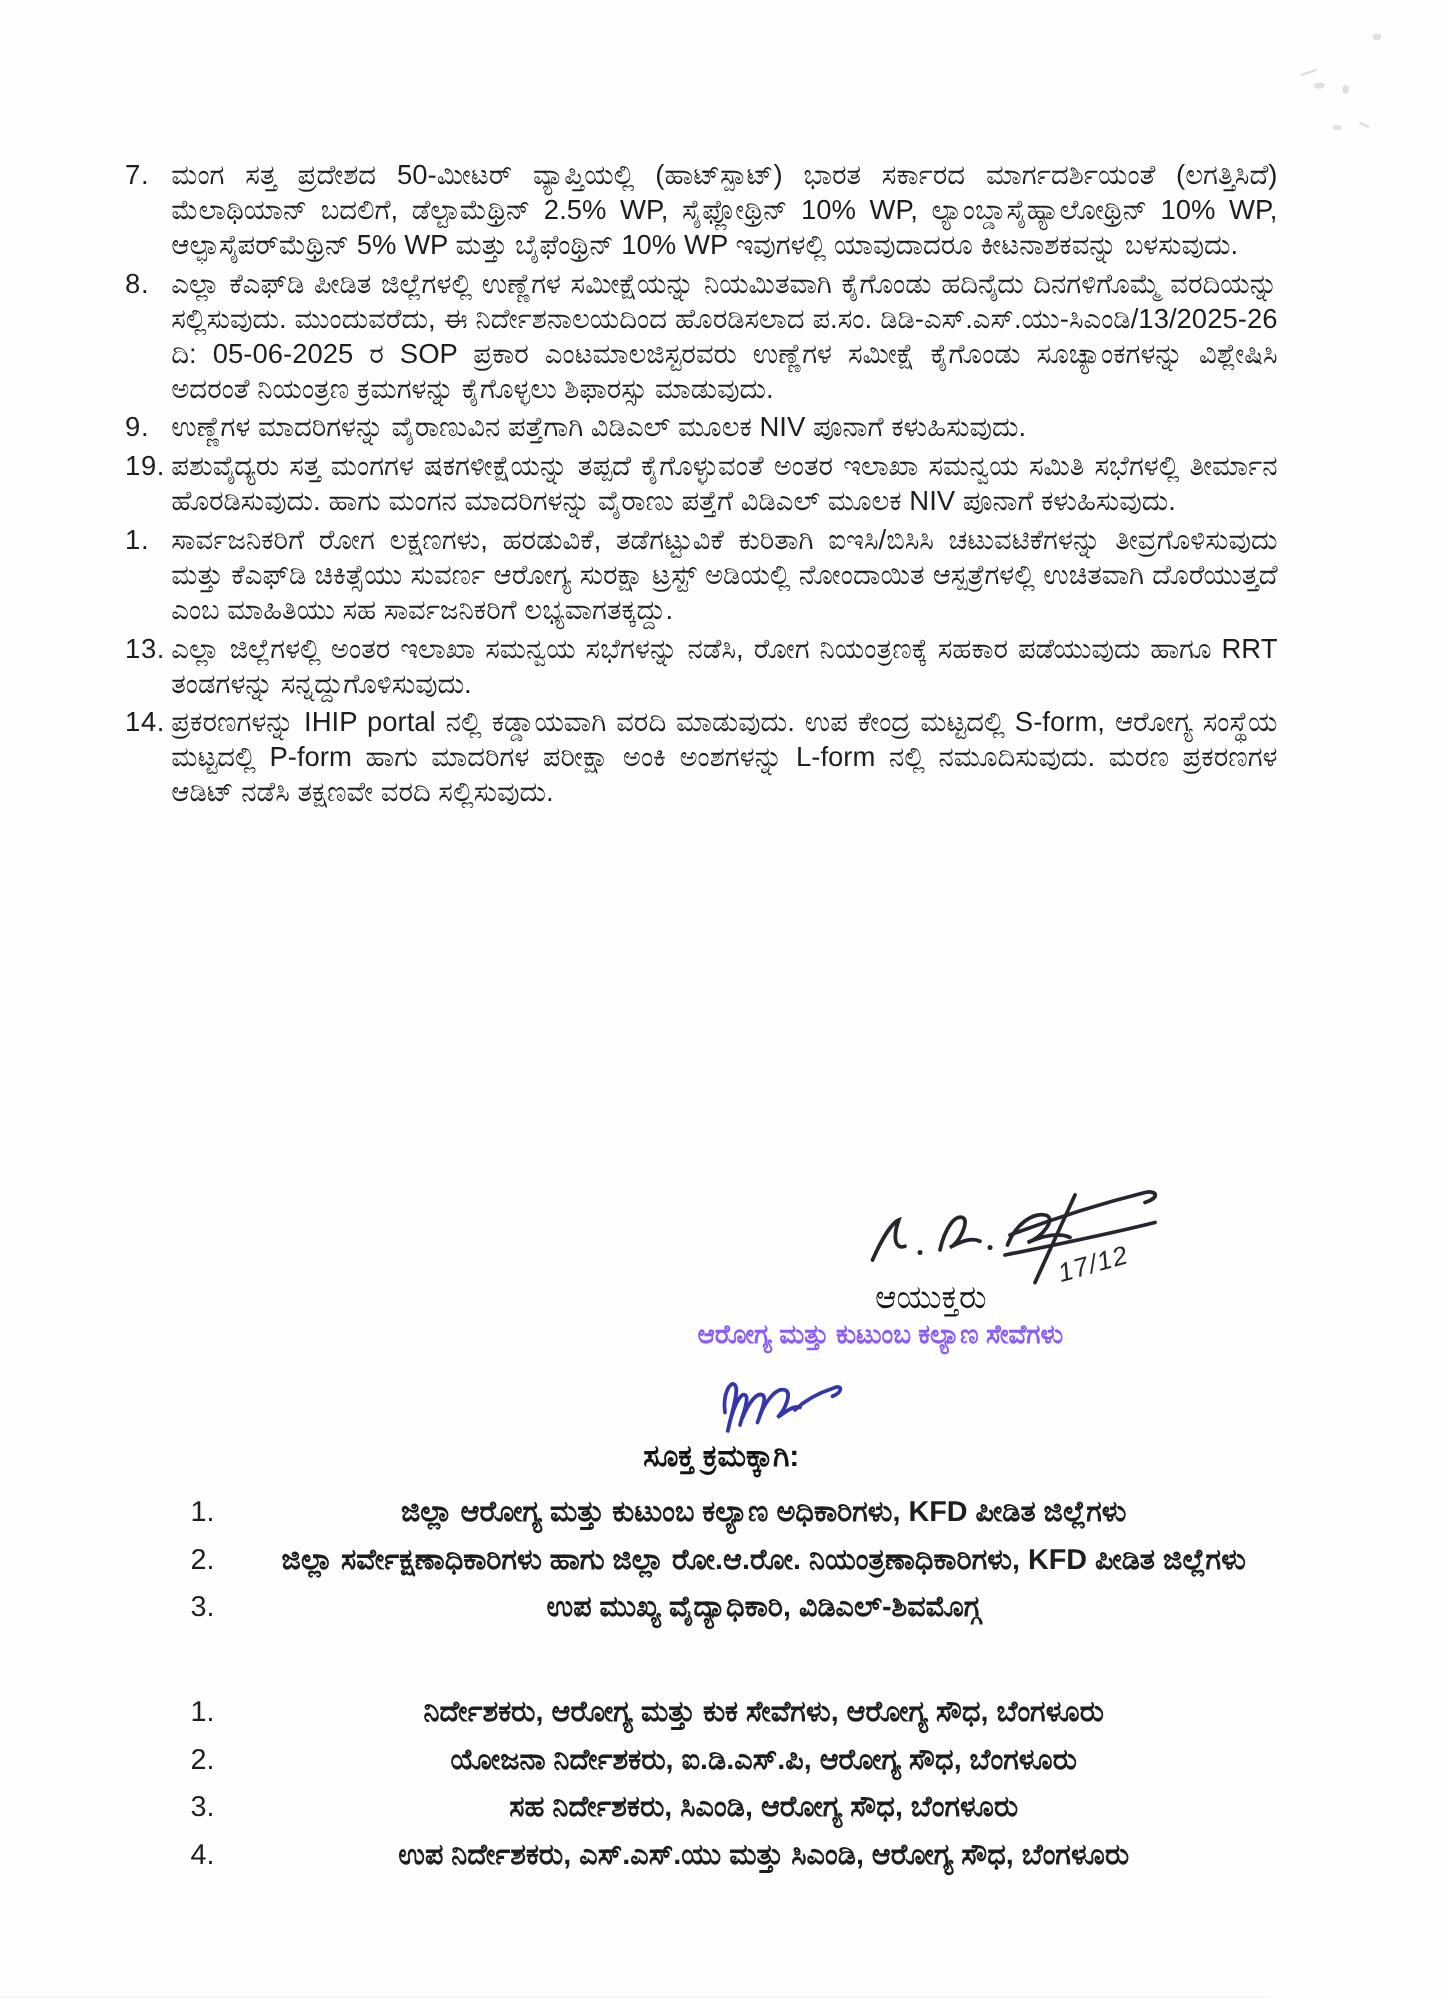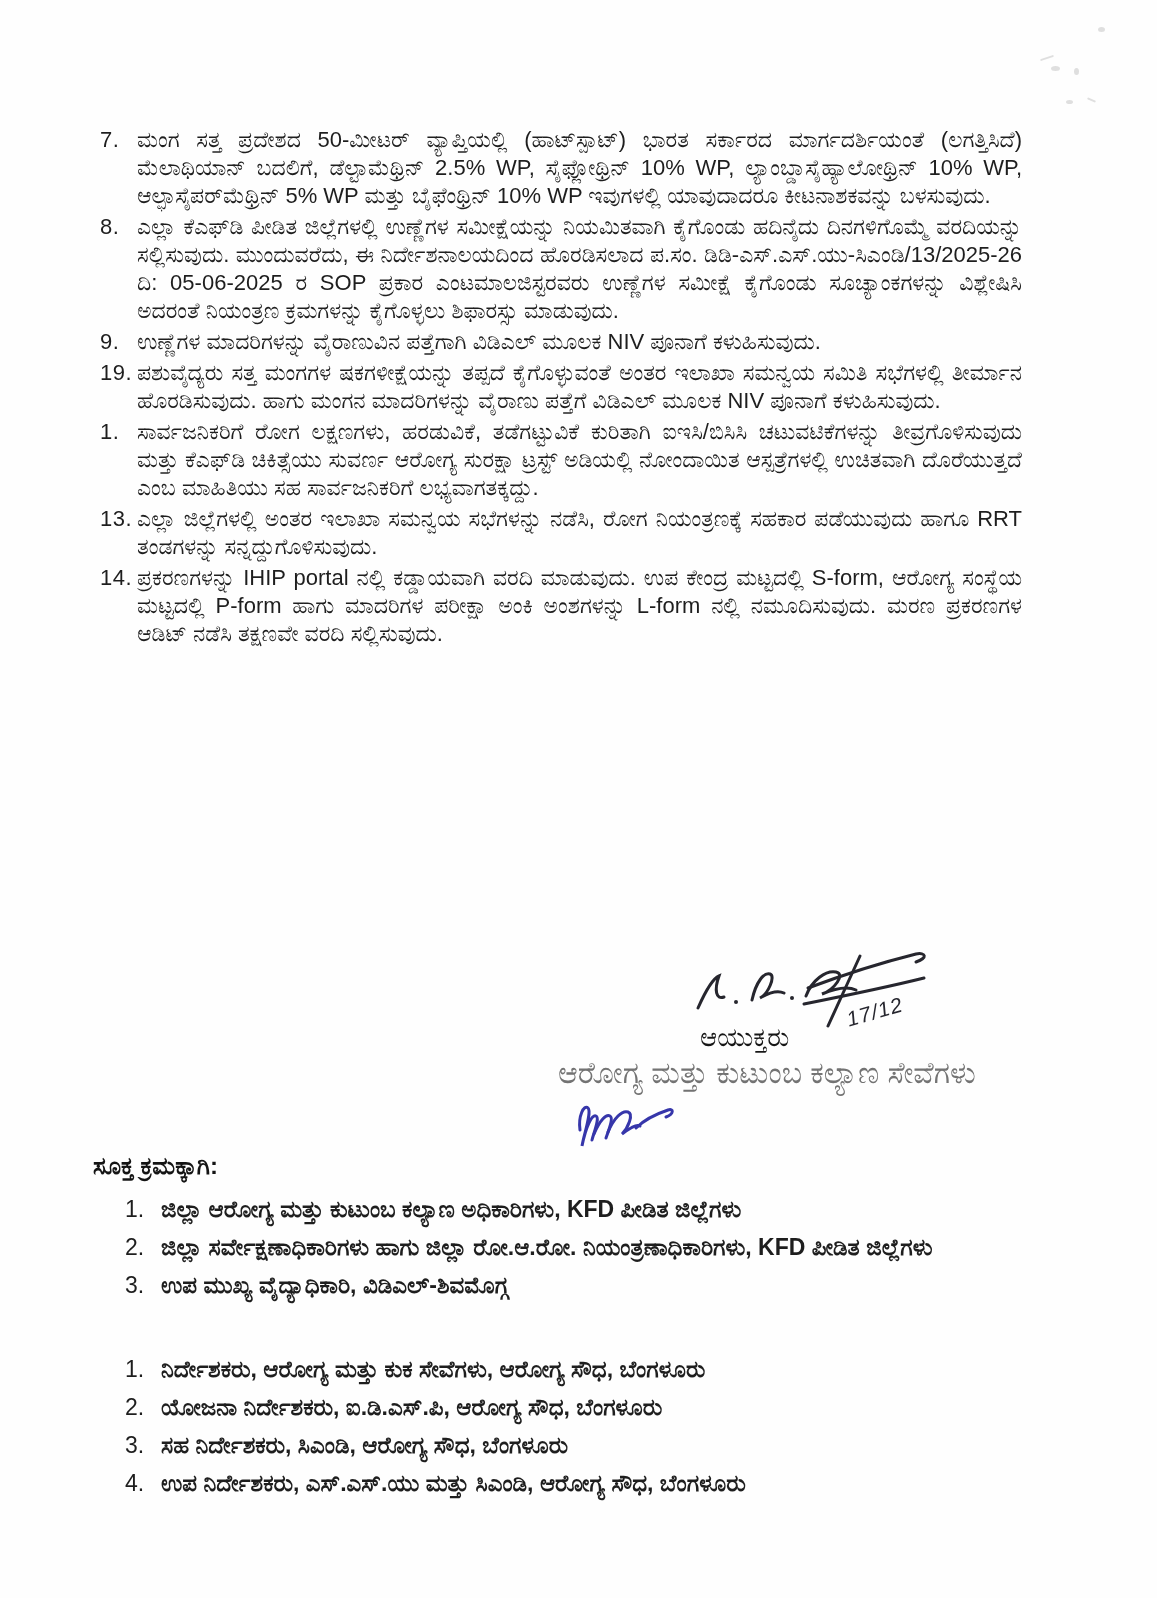--- a/index.html
+++ b/index.html
@@ -77,37 +77,38 @@
     left: 700px;
     font-size: 26px;
     font-weight: normal;
     color: #161616;
   }
   .sig-dept {
     position: absolute;
     top: 1056px;
     left: 558px;
     width: 460px;
-    font-size: 30px;
-    font-weight: normal;
-    color: #737373;
+    font-size: 21px;
+    font-weight: bold;
+    color: #8b5cf6;
   }
   .initial-scribble {
     position: absolute;
     top: 1090px;
     left: 570px;
     width: 110px;
     height: 64px;
   }
 
   
   .copy-section {
     position: absolute;
-    left: 93px;
+    left: 112px;
     width: 930px;
+    text-align: center;
   }
   .copy-section.action { top: 1150px; }
   .copy-section.info   { top: 1350px; }
   .copy-heading {
     font-size: 24px;
     font-weight: bold;
     line-height: 32px;
     margin-bottom: 8px;
     color: #141414;
   }

